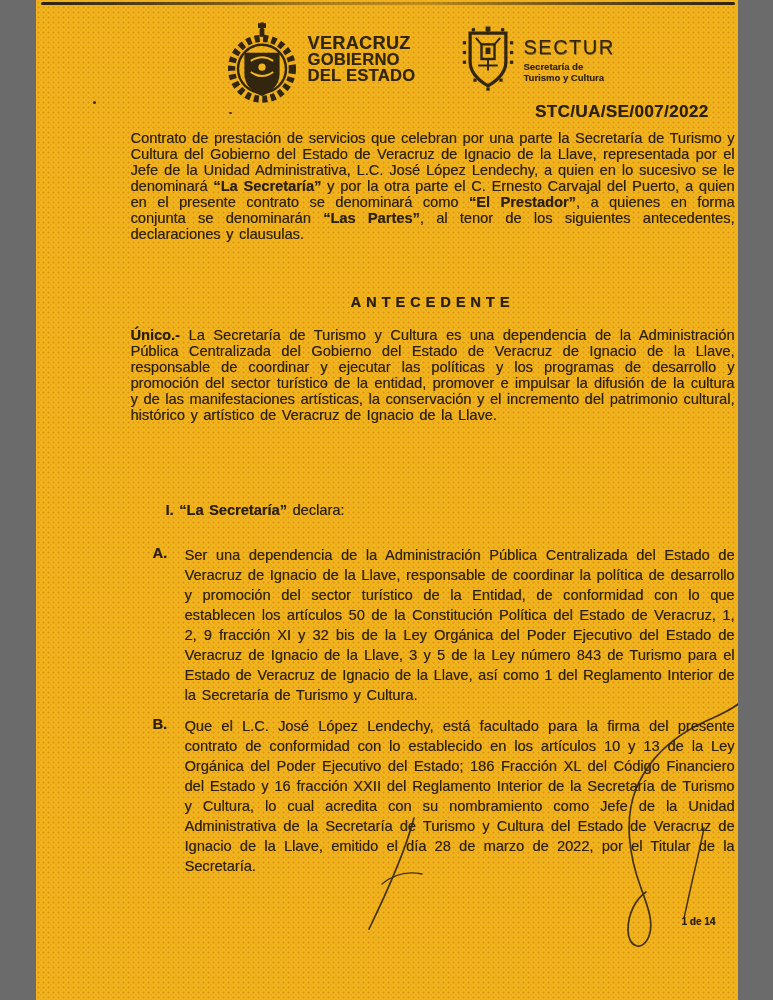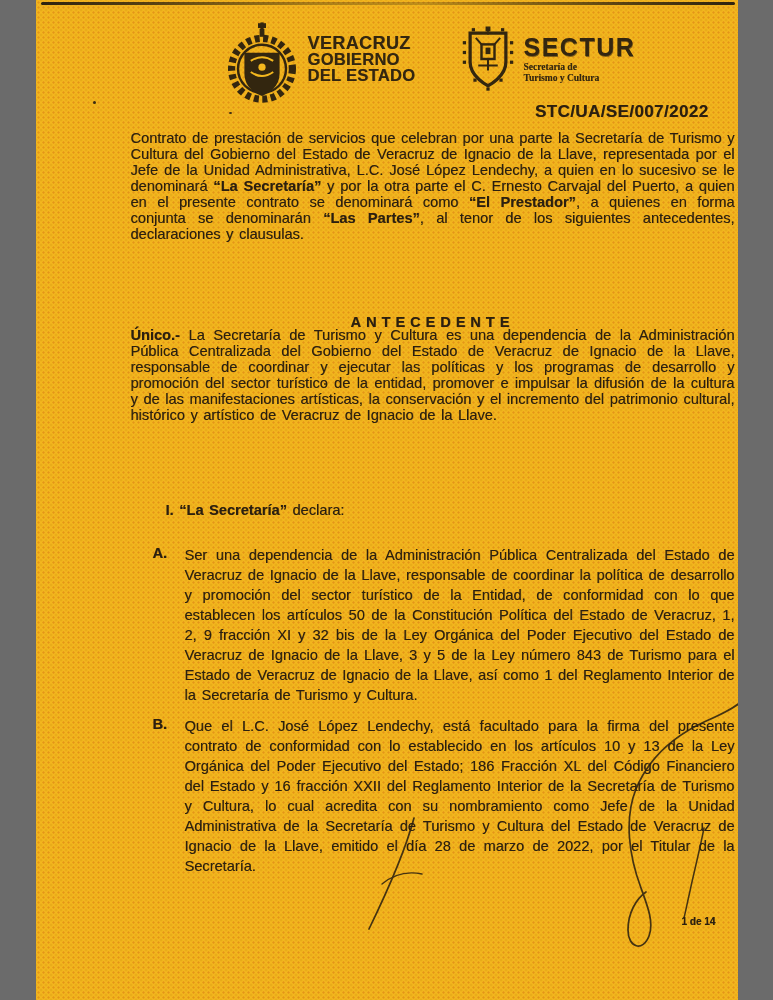--- a/index.html
+++ b/index.html
@@ -23,32 +23,32 @@
   }
   .speck{position:absolute;background:#3a2c12;border-radius:50%;}
   
   .coat{position:absolute;left:186px;top:22px;}
   .wordmark{position:absolute;left:272px;top:35px;font-weight:bold;color:#332610;
     text-shadow:.4px .4px 0 rgba(43,31,16,.5);}
   .wordmark .l1{font-size:18px;line-height:17px;letter-spacing:.4px;}
   .wordmark .l2,.wordmark .l3{font-size:16.5px;line-height:15.5px;letter-spacing:.3px;}
   .sectur-shield{position:absolute;left:426px;top:26px;}
   .sectur-text{position:absolute;left:488px;top:36px;color:#332610;}
-  .sectur-title{font-size:25px;font-weight:bold;letter-spacing:1.5px;line-height:23px;
+  .sectur-title{font-size:20px;font-weight:normal;letter-spacing:1.5px;line-height:23px;
     text-shadow:.5px .5px 0 rgba(43,31,16,.55);}
   .sectur-sub{font-size:9.5px;font-weight:bold;line-height:10.5px;margin-top:3px;
-    text-shadow:.3px .3px 0 rgba(43,31,16,.4);font-family:Liberation Serif, serif;}
+    text-shadow:.3px .3px 0 rgba(43,31,16,.4);}
   .refnum{position:absolute;top:102px;right:29px;font-weight:bold;font-size:17px;
     letter-spacing:.4px;text-shadow:.4px .4px 0 rgba(43,31,16,.6);}
   
   .bodytext{position:absolute;left:95px;width:604px;font-size:14.6px;line-height:16px;
     text-align:justify;text-shadow:.4px .4px 0 rgba(43,31,16,.5);word-spacing:1.5px;}
   .bodytext b,.item b,.heading,.marker{font-weight:bold;}
   .heading{position:absolute;left:95px;width:604px;text-align:center;font-size:14.5px;
-    letter-spacing:5px;text-shadow:.45px .45px 0 rgba(43,31,16,.6);margin-top:20px;}
+    letter-spacing:5px;text-shadow:.45px .45px 0 rgba(43,31,16,.6);}
   .item{position:absolute;left:117px;width:582px;}
   .item .marker{position:absolute;left:0;top:0;font-size:14.6px;
     text-shadow:.4px .4px 0 rgba(43,31,16,.6);}
   .item .itext{display:block;margin-left:32px;font-size:14.6px;line-height:20px;
     text-align:justify;text-shadow:.4px .4px 0 rgba(43,31,16,.5);word-spacing:1.5px;}
   .pagenum{position:absolute;top:916px;left:646px;font-weight:bold;font-size:10px;
     text-shadow:.3px .3px 0 rgba(43,31,16,.6);}
   .sig-overlay{position:absolute;left:0;top:0;pointer-events:none;}
 </style>
 </head>

